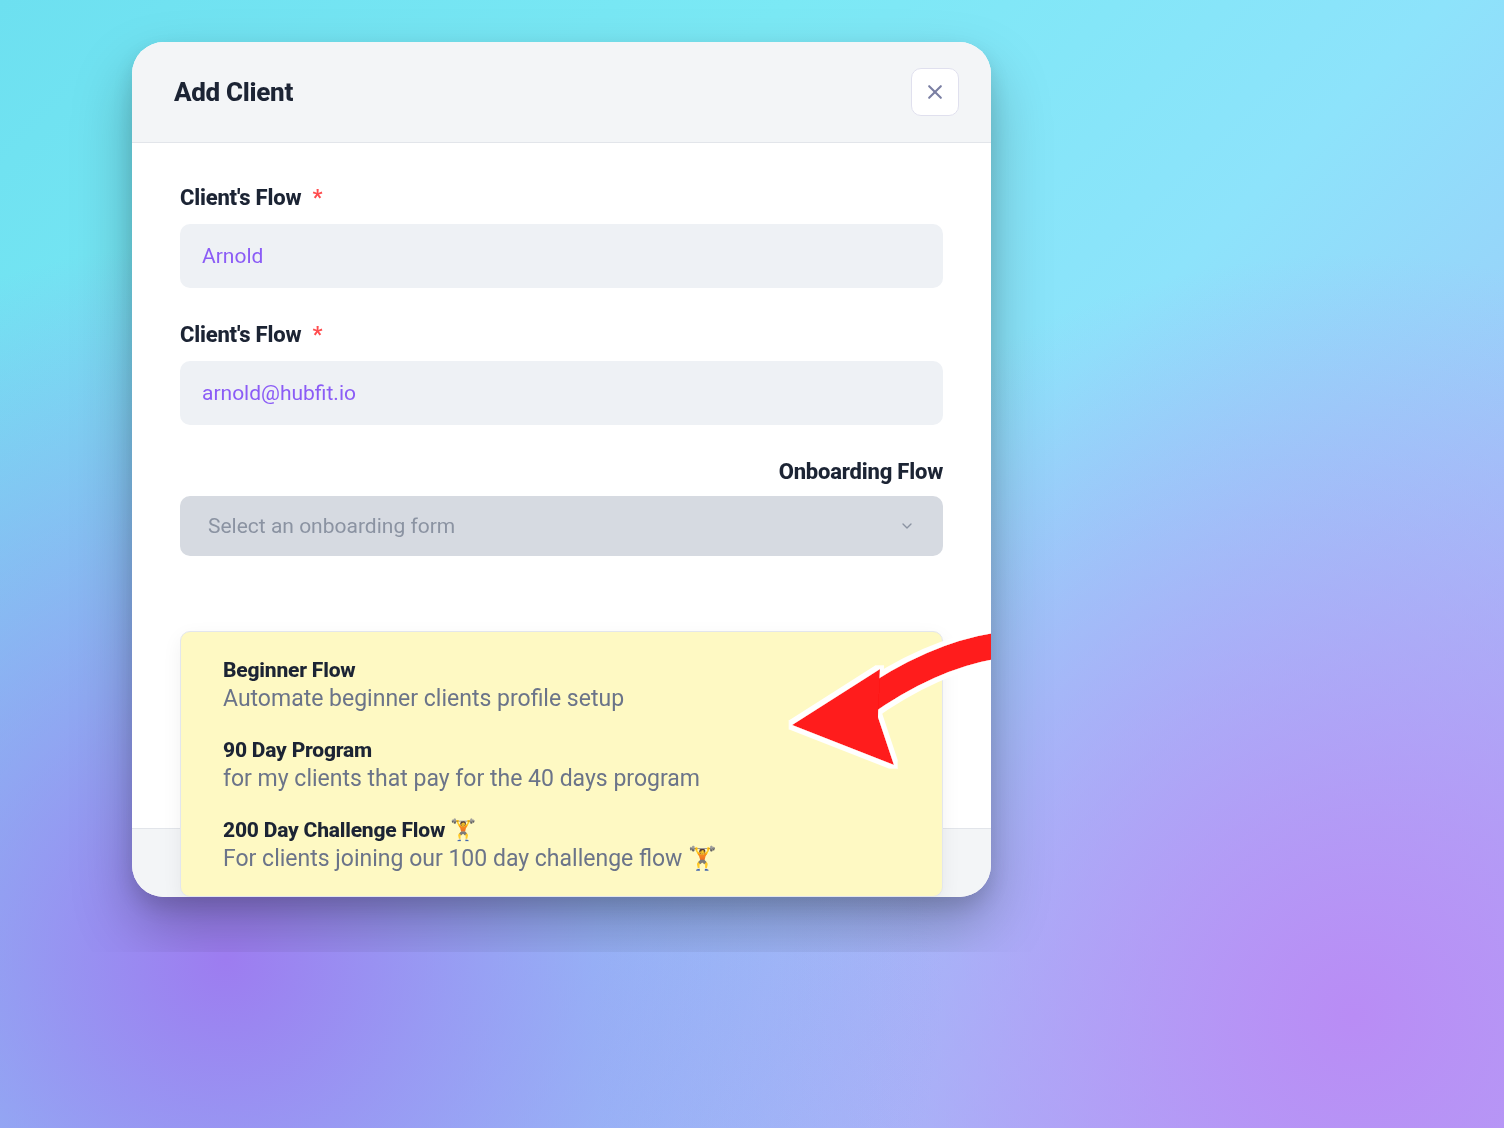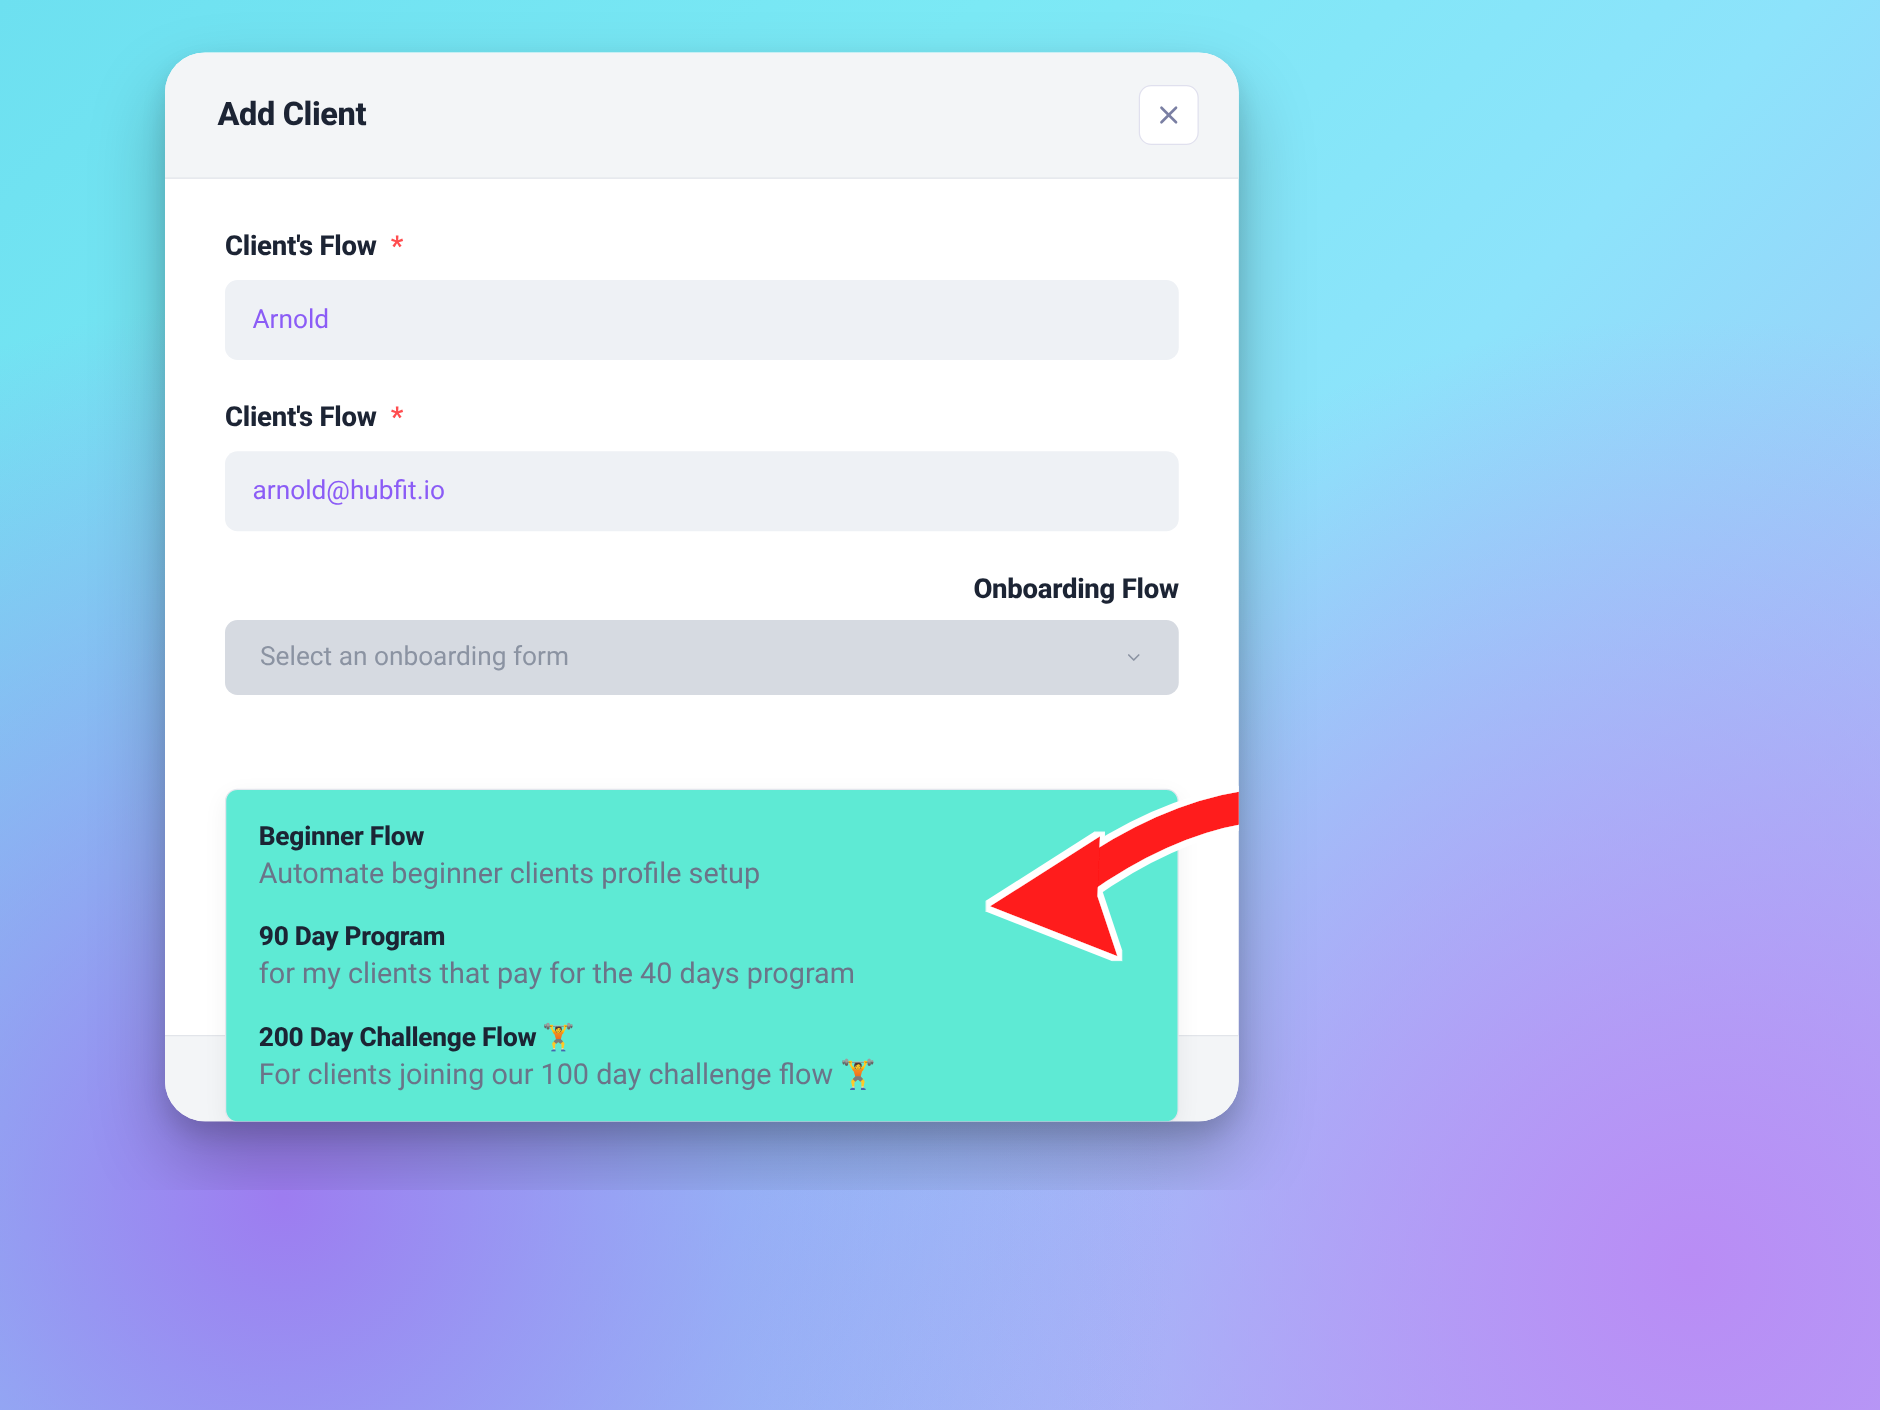--- a/index.html
+++ b/index.html
@@ -90,25 +90,25 @@
     align-items: center;
     justify-content: space-between;
     cursor: pointer;
   }
   .select-box .chev { stroke: #8b93a2; }
   .dropdown {
     position: absolute;
     left: 48px;
     right: 48px;
     top: 488px;
-    background: #5eead4;
+    background: #fef9c3;
     border: 1px solid #e3e6ed;
     border-radius: 10px;
     box-shadow: 0 6px 20px rgba(0,0,0,0.06);
-    padding: 12px 0;
+    padding: 12px 16px;
     z-index: 5;
   }
   .dd-option {
     padding: 14px 26px 12px 26px;
     cursor: pointer;
   }
   .dd-title {
     font-size: 21px;
     font-weight: 800;
     color: #1c2434;

